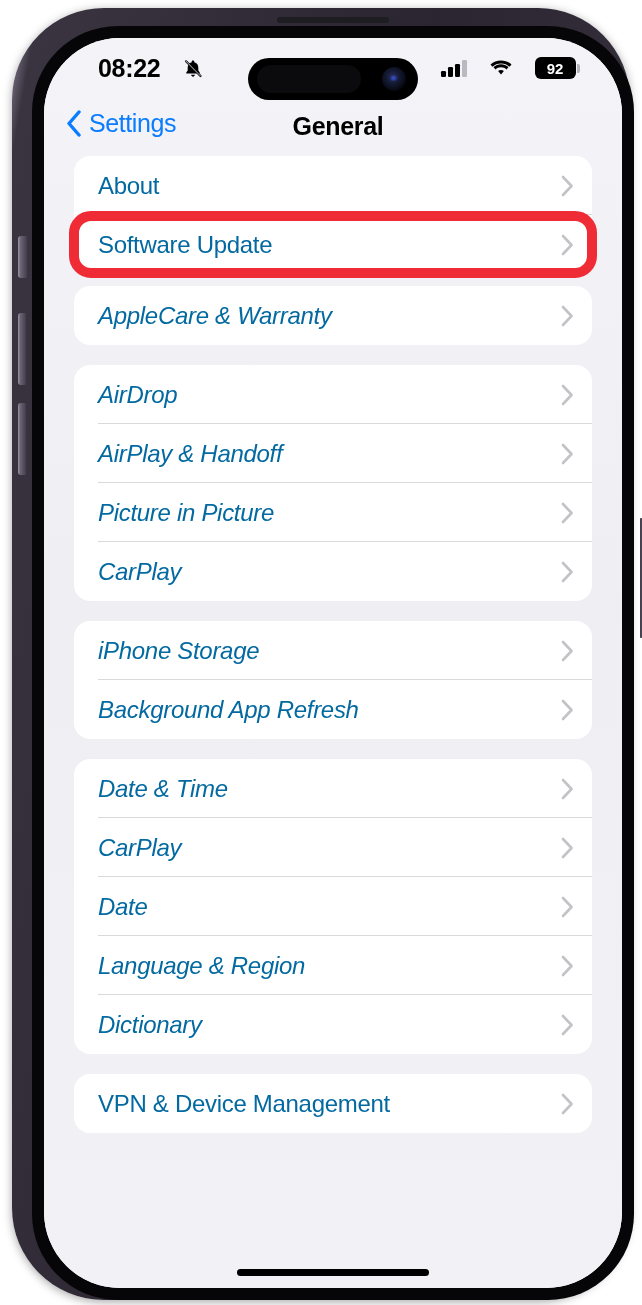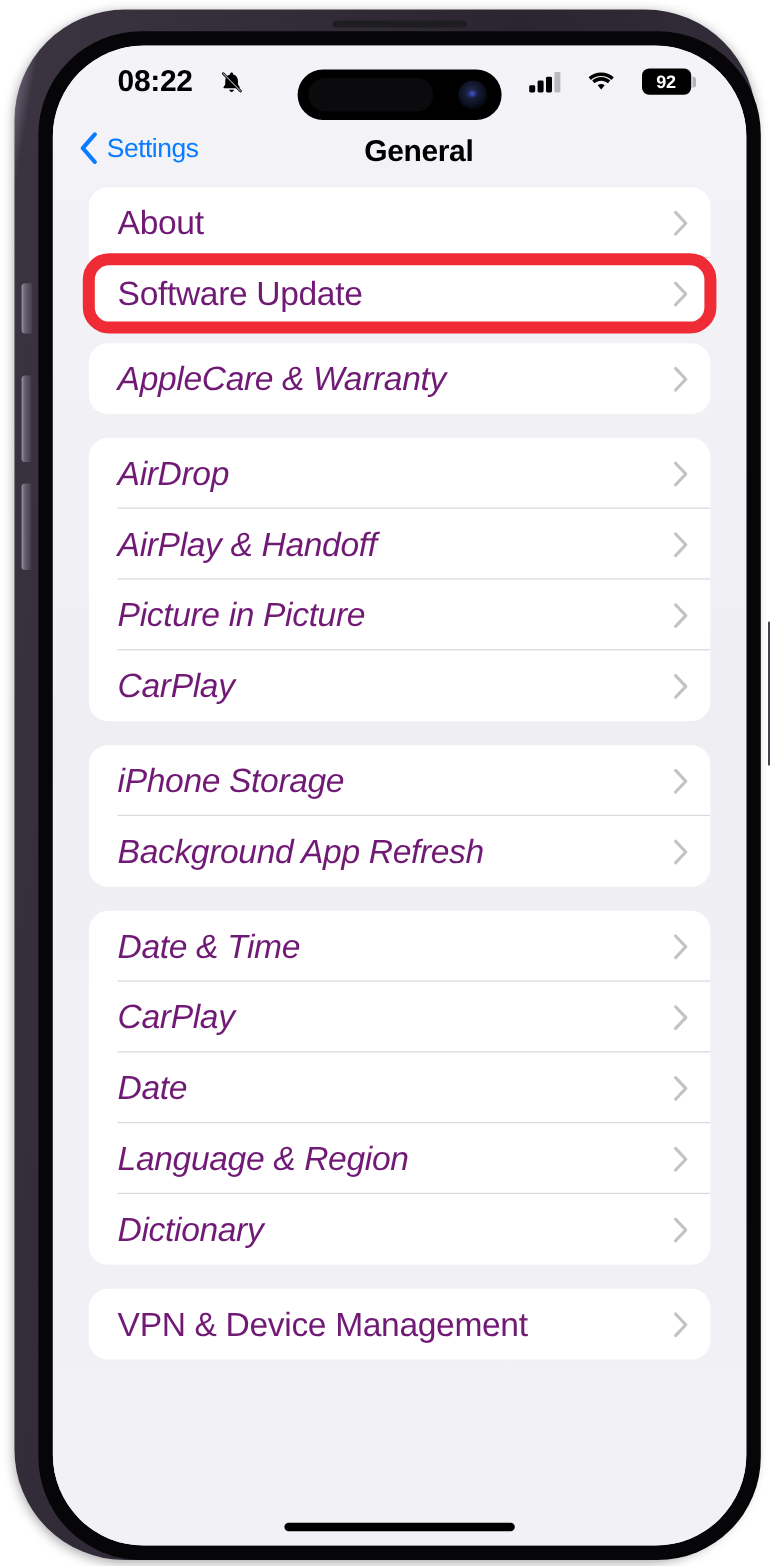--- a/index.html
+++ b/index.html
@@ -175,27 +175,27 @@
   }
   #back-button {
     position: absolute;
     left: 22px; top: 10px;
     display: flex; align-items: center; gap: 7px;
     cursor: pointer;
   }
   #back-chevron-icon { display: block; }
   #back-label {
     color: #0a7cff;
-    font-size: 22px;
+    font-size: 25px;
     letter-spacing: -0.4px;
     line-height: 1;
   }
   #page-title {
     position: absolute;
-    left: 16px; top: 12px;
+    left: 5px; top: 12px;
     width: 578px;
     text-align: center;
     font-size: 25px;
     font-weight: 700;
     color: #000;
     letter-spacing: -0.3px;
   }
 
   
   #settings-list {
@@ -216,22 +216,22 @@
     position: relative;
     height: 59px;
     display: flex;
     align-items: center;
     padding: 0 18px 0 24px;
     cursor: pointer;
     box-sizing: border-box;
   }
   .row-label {
     flex: 1;
-    font-size: 28px;
-    color: #701a75;
+    font-size: 24px;
+    color: #0369a1;
     letter-spacing: -0.3px;
     line-height: 1;
   }
   .row-separator {
     position: absolute;
     left: 24px; right: 0; bottom: 0;
     height: 1px;
     background: #d8d8dd;
   }
   .chevron-icon { display: block; flex: none; }

